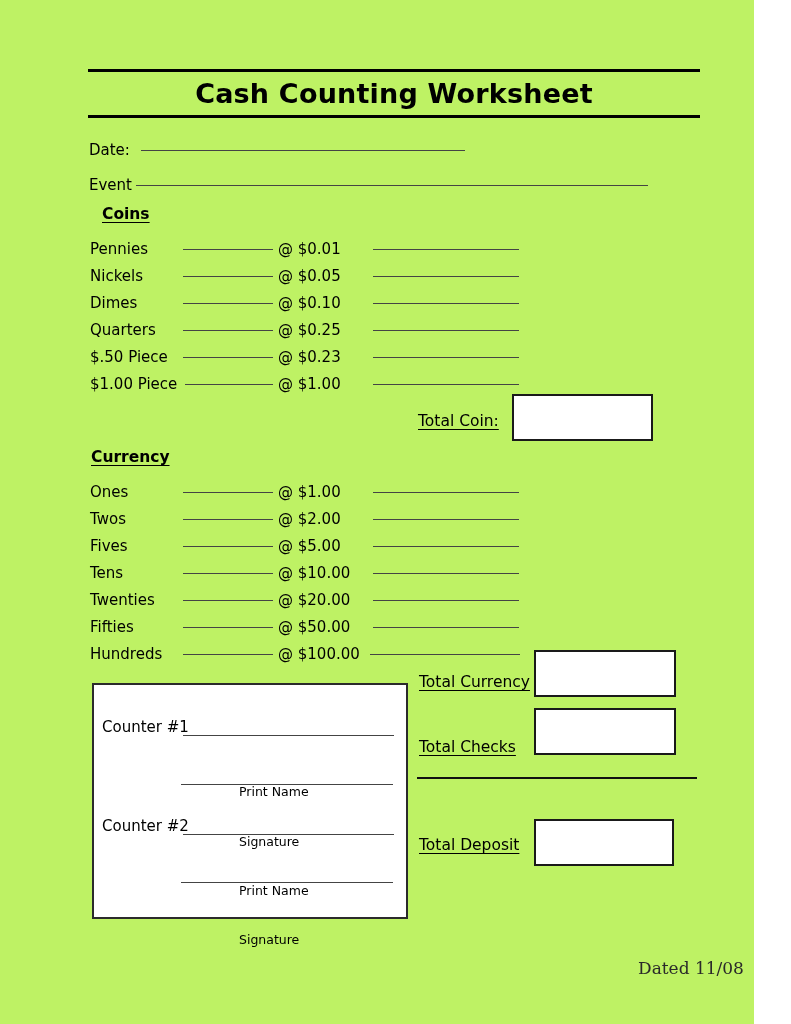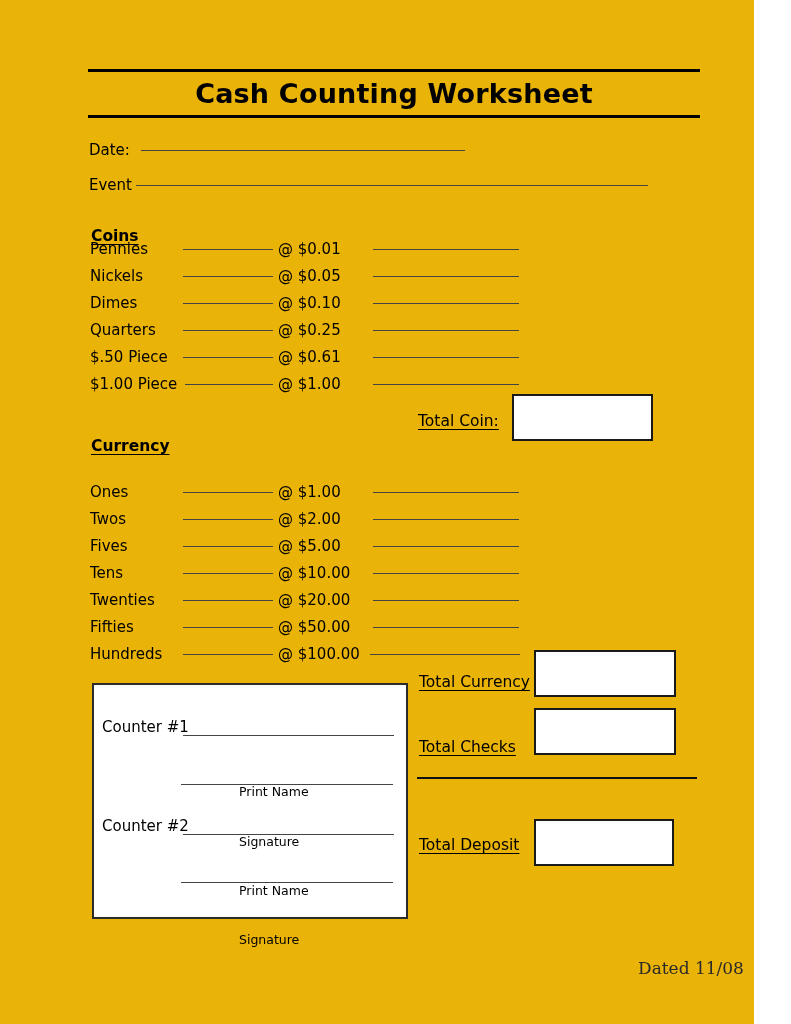--- a/index.html
+++ b/index.html
@@ -4,21 +4,21 @@
 <style>
   html, body {
     margin: 0;
     padding: 0;
     background: #ffffff;
   }
   #page {
     position: relative;
     width: 754px;
     height: 1024px;
-    background: #eab308;
+    background: #bef264;
     overflow: hidden;
     font-family: "DejaVu Sans", "Liberation Sans", sans-serif;
     color: #000000;
   }
 
   
   .title-rule {
     position: absolute;
     left: 88px;
     width: 612px;
@@ -133,21 +133,21 @@
   <div class="title-rule" id="rule-top"></div>
   <div id="page-title">Cash Counting Worksheet</div>
   <div class="title-rule" id="rule-bottom"></div>
 
   <div class="lbl" style="left:89px; top:133px;">Date:</div>
   <div class="blank" style="left:141px; top:150px; width:324px;"></div>
 
   <div class="lbl" style="left:89px; top:168px;">Event</div>
   <div class="blank" style="left:136px; top:185px; width:512px;"></div>
 
-  <div class="section-head" style="left:91px; top:205px;margin-top:22px;">Coins</div>
+  <div class="section-head" style="left:102px; top:205px;">Coins</div>
 
   <div class="lbl" style="left:90px; top:232px;">Pennies</div>
   <div class="blank" style="left:183px; top:249px; width:90px;"></div>
   <div class="lbl" style="left:278px; top:232px;">@ $0.01</div>
   <div class="blank" style="left:373px; top:249px; width:146px;"></div>
 
   <div class="lbl" style="left:90px; top:259px;">Nickels</div>
   <div class="blank" style="left:183px; top:276px; width:90px;"></div>
   <div class="lbl" style="left:278px; top:259px;">@ $0.05</div>
   <div class="blank" style="left:373px; top:276px; width:146px;"></div>
@@ -157,32 +157,32 @@
   <div class="lbl" style="left:278px; top:286px;">@ $0.10</div>
   <div class="blank" style="left:373px; top:303px; width:146px;"></div>
 
   <div class="lbl" style="left:90px; top:313px;">Quarters</div>
   <div class="blank" style="left:183px; top:330px; width:90px;"></div>
   <div class="lbl" style="left:278px; top:313px;">@ $0.25</div>
   <div class="blank" style="left:373px; top:330px; width:146px;"></div>
 
   <div class="lbl" style="left:90px; top:340px;">$.50 Piece</div>
   <div class="blank" style="left:183px; top:357px; width:90px;"></div>
-  <div class="lbl" style="left:278px; top:340px;">@ $0.61</div>
+  <div class="lbl" style="left:278px; top:340px;">@ $0.23</div>
   <div class="blank" style="left:373px; top:357px; width:146px;"></div>
 
   <div class="lbl" style="left:90px; top:367px;">$1.00 Piece</div>
   <div class="blank" style="left:185px; top:384px; width:88px;"></div>
   <div class="lbl" style="left:278px; top:367px;">@ $1.00</div>
   <div class="blank" style="left:373px; top:384px; width:146px;"></div>
 
   <div class="total-lbl" style="left:418px; top:412px;">Total Coin:</div>
   <div class="total-box" style="left:512px; top:394px; width:141px; height:47px;"></div>
 
-  <div class="section-head" style="left:91px; top:437px;text-align:center;">Currency</div>
+  <div class="section-head" style="left:91px; top:448px;text-align:center;">Currency</div>
 
   <div class="lbl" style="left:90px; top:475px;">Ones</div>
   <div class="blank" style="left:183px; top:492px; width:90px;"></div>
   <div class="lbl" style="left:278px; top:475px;">@ $1.00</div>
   <div class="blank" style="left:373px; top:492px; width:146px;"></div>
 
   <div class="lbl" style="left:90px; top:502px;">Twos</div>
   <div class="blank" style="left:183px; top:519px; width:90px;"></div>
   <div class="lbl" style="left:278px; top:502px;">@ $2.00</div>
   <div class="blank" style="left:373px; top:519px; width:146px;"></div>

